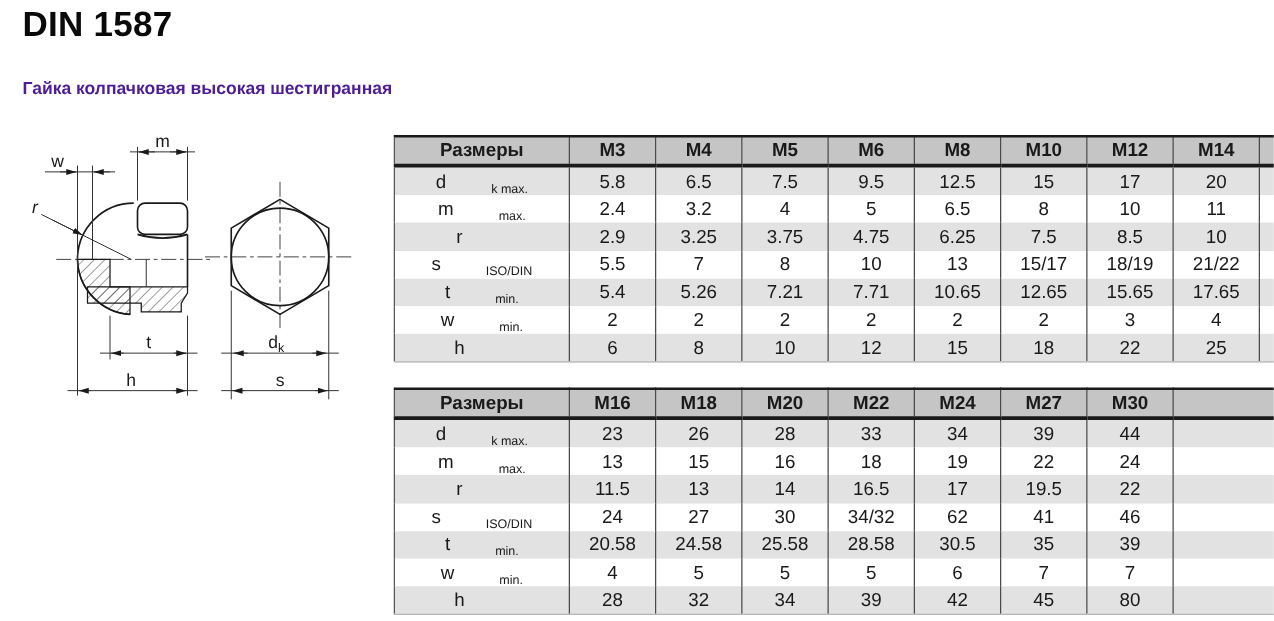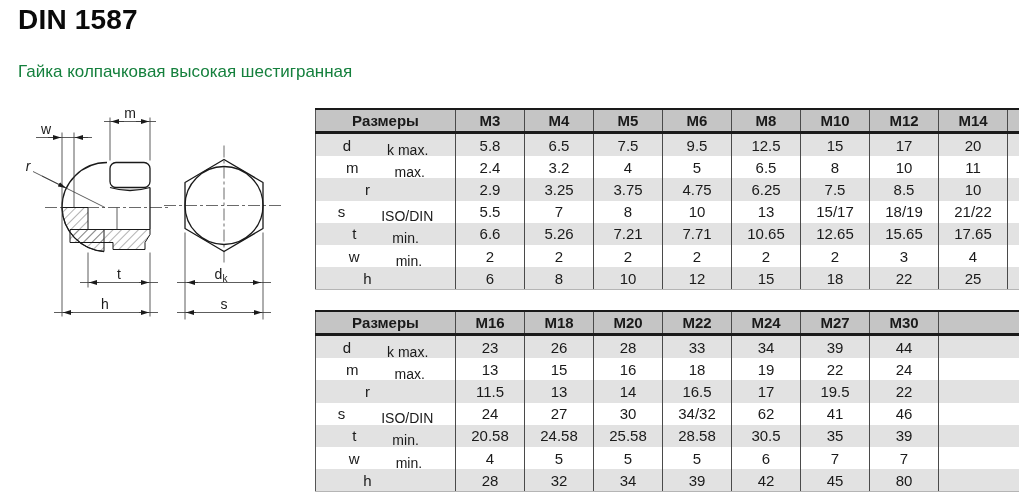--- a/index.html
+++ b/index.html
@@ -5,21 +5,21 @@
   html,body{margin:0;padding:0;}
   body{
     width:1019px;height:497px;position:relative;overflow:hidden;
     background:#ffffff;font-family:"Liberation Sans",sans-serif;color:#1a1a1a;
   }
   .page-title{
     position:absolute;left:18px;top:4px;font-size:28px;font-weight:bold;
     color:#0a0a0a;letter-spacing:0.2px;
   }
   .page-subtitle{
-    position:absolute;left:18px;top:62px;font-size:17px;color:#15803d;
+    position:absolute;left:18px;top:62px;font-size:14px;color:#4c1d95;font-weight:bold;
   }
   .drawing-wrap{position:absolute;left:0;top:103px;width:310px;height:225px;}
 
   .tbl-anchor{position:absolute;left:315px;}
   #table-1{top:108px;}
   #table-2{top:310px;}
 
   table.dimtable{
     border-collapse:collapse;table-layout:fixed;width:704px;
     font-family:"Liberation Sans",sans-serif;font-size:15px;color:#1a1a1a;
@@ -29,21 +29,21 @@
     background:var(--header-bg,#c5c5c5);
     border-bottom:3px solid #1a1a1a;
     font-weight:bold;height:21px;padding:0;text-align:center;
   }
   table.dimtable td{
     height:22.2px;padding:0;text-align:center;background:#fff;
   }
   table.dimtable th+th, table.dimtable td+td{border-left:1px solid #4a4a4a;}
   table.dimtable tr.stripe td{background:var(--stripe,#e2e2e2);}
   table.dimtable tbody tr:last-child td{border-bottom:1px solid #b5b5b5;}
-  table.dimtable td sub, table.dimtable th sub{font-size:14px;line-height:0;padding-left:36px;}
+  table.dimtable td sub, table.dimtable th sub{font-size:10px;line-height:0;padding-left:36px;}
   table.dimtable .rl{white-space:nowrap;}
 
   svg text{font-family:"Liberation Sans",sans-serif;font-size:14px;fill:#1a1a1a;}
   svg text.it{font-style:italic;}
   .outline{fill:none;stroke:#1a1a1a;stroke-width:1.3;stroke-linejoin:round;}
   .thin{fill:none;stroke:#333;stroke-width:0.8;}
   .cl{fill:none;stroke:#444;stroke-width:0.8;stroke-dasharray:12 3 3 3;}
   .hatched{fill:url(#hatch);stroke:#1a1a1a;stroke-width:1;}
 </style>
 </head>
@@ -204,21 +204,21 @@
           <td>8</td>
           <td>10</td>
           <td>13</td>
           <td>15/17</td>
           <td>18/19</td>
           <td>21/22</td>
           <td></td>
         </tr>
         <tr class="stripe">
           <td class="rl"><span>t</span><sub>min.</sub></td>
-          <td>6.6</td>
+          <td>5.4</td>
           <td>5.26</td>
           <td>7.21</td>
           <td>7.71</td>
           <td>10.65</td>
           <td>12.65</td>
           <td>15.65</td>
           <td>17.65</td>
           <td></td>
         </tr>
         <tr>

